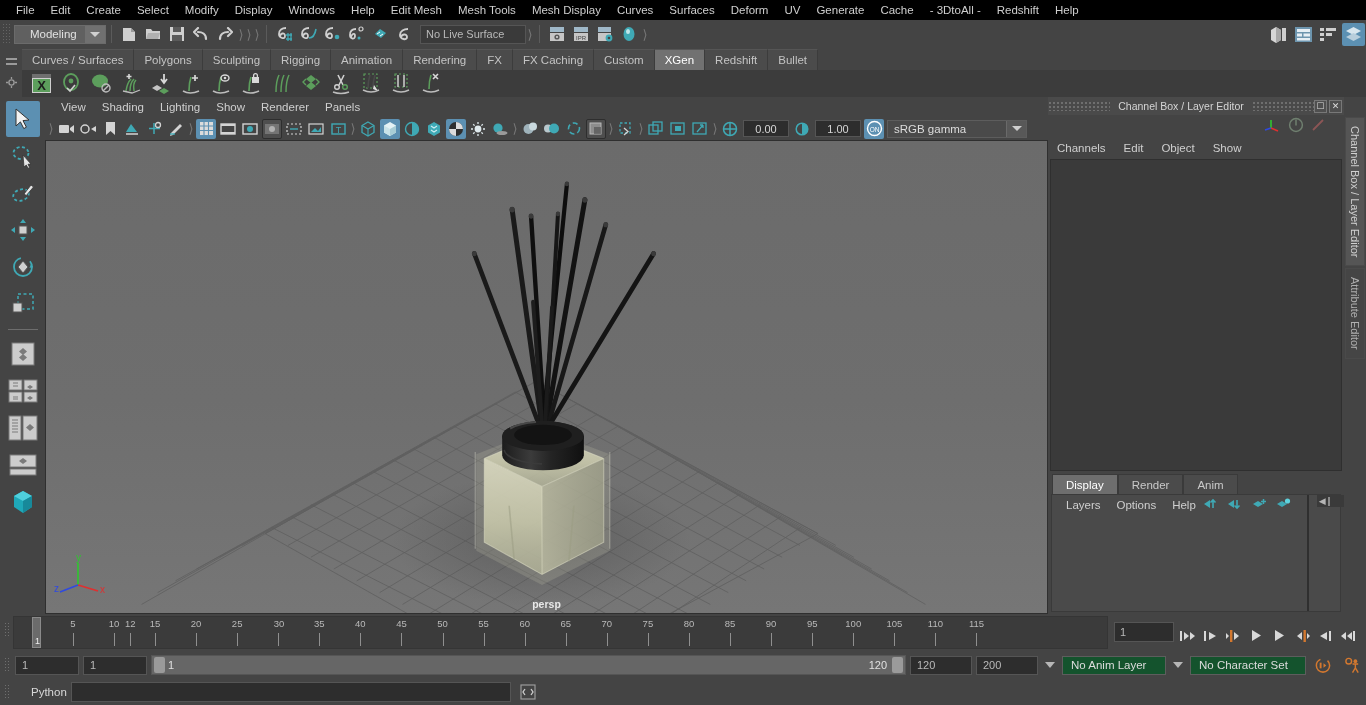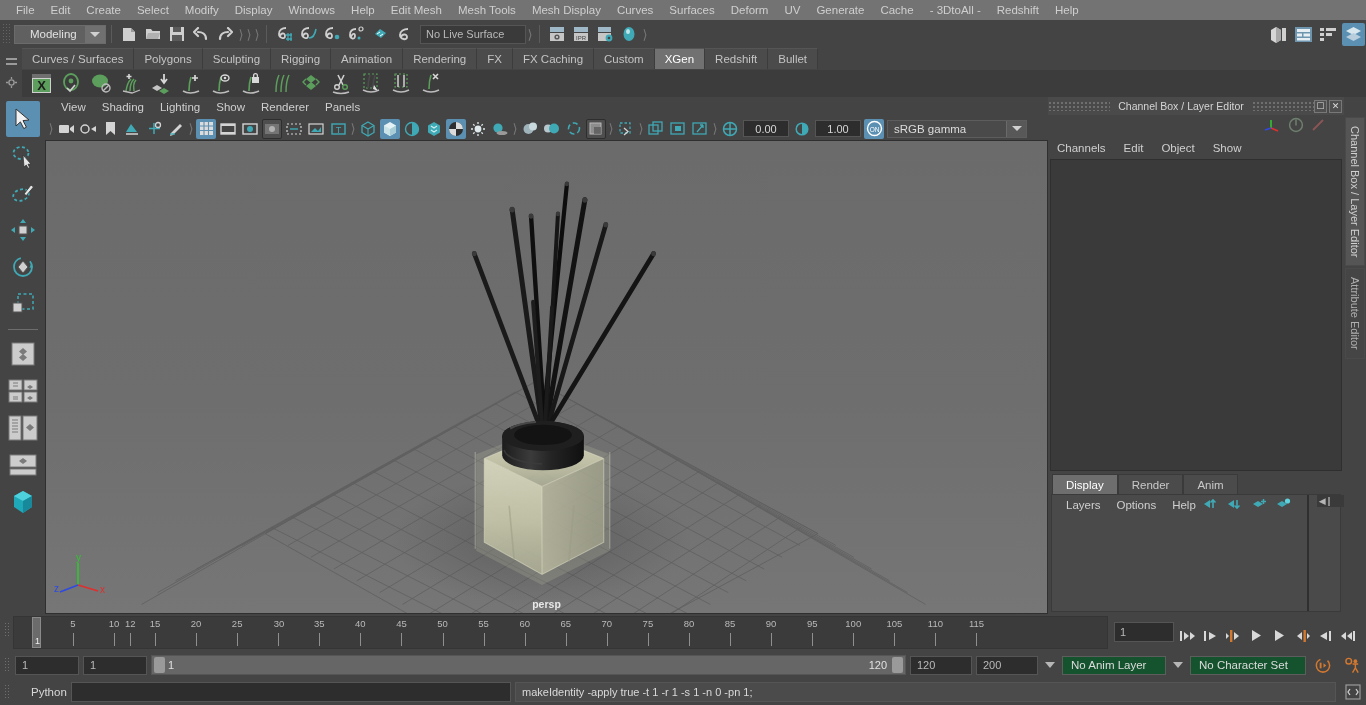--- a/index.html
+++ b/index.html
@@ -7,21 +7,21 @@
   body{
     background:#3f3f3f;
     font-family:"Liberation Sans", sans-serif;
     font-size:11px;
     color:#c8c8c8;
     -webkit-font-smoothing:antialiased;
   }
   .app{ width:1366px; height:705px; position:relative; display:flex; flex-direction:column; background:#444444; }
 
   
-  .menubar{ height:20px; background:#737373; display:flex; align-items:center; padding-left:8px; flex:0 0 20px; }
+  .menubar{ height:20px; background:#000000; display:flex; align-items:center; padding-left:8px; flex:0 0 20px; }
   .menubar .mi{ padding:0 8px; font-size:11.5px; color:#cfcfcf; line-height:20px; white-space:nowrap; cursor:default; }
 
   
   .statusline{ height:28px; background:#444444; display:flex; align-items:center; flex:0 0 28px; padding-left:2px; }
   .gripv{ width:8px; height:22px; background-image:radial-gradient(#6c6c6c 1px, transparent 1px); background-size:3px 3px; opacity:.8; }
   .modesel{ width:92px; height:19px; background:#606060; border:1px solid #6b6b6b; display:flex; align-items:center; margin-left:4px; position:relative; }
   .modesel span{ padding-left:15px; font-size:11.5px; color:#e0e0e0; }
   .modesel .arw{ position:absolute; right:0; top:0; bottom:0; width:20px; background:#707070; display:flex; align-items:center; justify-content:center; }
   .modesel .arw:after{ content:""; border-left:5px solid transparent; border-right:5px solid transparent; border-top:5px solid #d0d0d0; }
   .sep{ width:1px; height:18px; background:#5b5b5b; margin:0 5px; }
@@ -32,21 +32,21 @@
   .statusline .spacer{ flex:1; }
   .editbtn{ width:23px; height:23px; display:flex; align-items:center; justify-content:center; margin:0 1px; border-radius:2px; }
   .editbtn.on{ background:#5c90b2; }
 
   
   .shelfwrap{ background:#444444; flex:0 0 49px; display:flex; }
   .shelfgrip{ width:22px; display:flex; align-items:center; justify-content:center; flex-direction:column; }
   .shelfgrip .ham{ width:11px; height:7px; border-top:2px solid #9a9a9a; border-bottom:2px solid #9a9a9a; }
   .shelfgrip .gear{ margin-top:12px; width:11px; height:11px; }
   .shelfmain{ flex:1; display:flex; flex-direction:column; }
-  .shelftabs{ height:22px; display:flex; align-items:flex-start; }
+  .shelftabs{ height:22px; display:flex; align-items:center; }
   .shelftab{ height:21px; padding:0 10px; line-height:21px; font-size:11.5px; color:#c4c4c4; background:#4b4b4b; border-right:1px solid #3c3c3c; border-top:1px solid #555; white-space:nowrap; }
   .shelftab.active{ background:#717171; color:#ffffff; }
   .shelfbar{ flex:1; background:#3c3c3c; display:flex; align-items:center; padding-left:6px; gap:3px; }
   .shelfitem{ width:27px; height:26px; display:flex; align-items:center; justify-content:center; }
 
   
   .bodyrow{ flex:1; display:flex; min-height:0; }
 
   
   .toolbox{ width:45px; background:#444444; display:flex; flex-direction:column; align-items:center; padding-top:4px; }
@@ -1134,21 +1134,20 @@
           <circle cx="12" cy="5" r="2" fill="#d3782f"></circle>
           <path d="M12 7v5l-3 5M12 12l3 5M9 8h6" stroke="#d3782f" stroke-width="1.5" fill="none"></path>
         </svg>
     </div>
   </div>
 
   <div class="cmdrow">
     <div class="dotgrip"></div>
     <div class="cmdlabel">Python</div>
     <div class="cmdinput"></div>
-    <div class="cmdout">makeIdentity -apply true -t 1 -r 1 -s 1 -n 0 -pn 1;</div>
     <div class="cmdicon">
       <svg width="16" height="16" viewBox="0 0 16 16">
           <rect x="1" y="1" width="14" height="14" stroke="#9a9a9a" stroke-width="1.2" fill="none"></rect>
           <path d="M5 5L3 8l2 3M11 5l2 3-2 3" stroke="#cfcfcf" stroke-width="1.3" fill="none"></path>
         </svg>
     </div>
   </div>
 
 
 </div>

